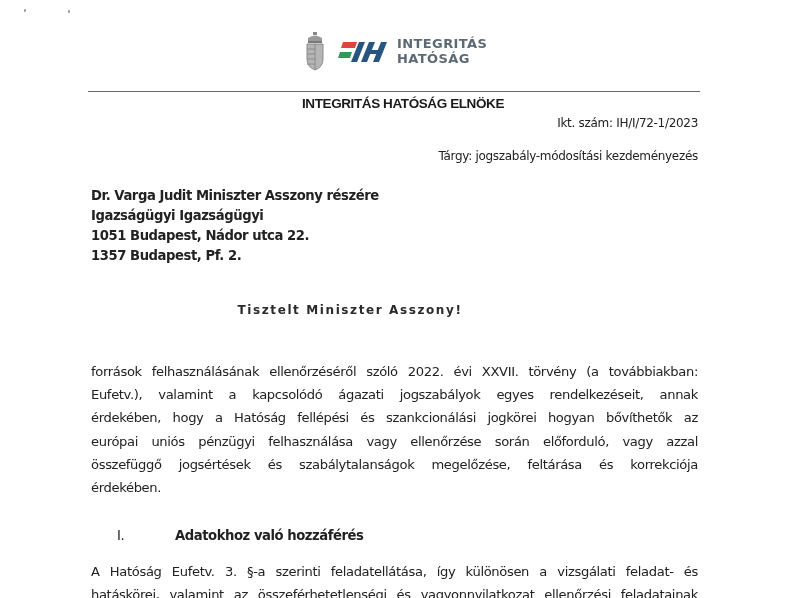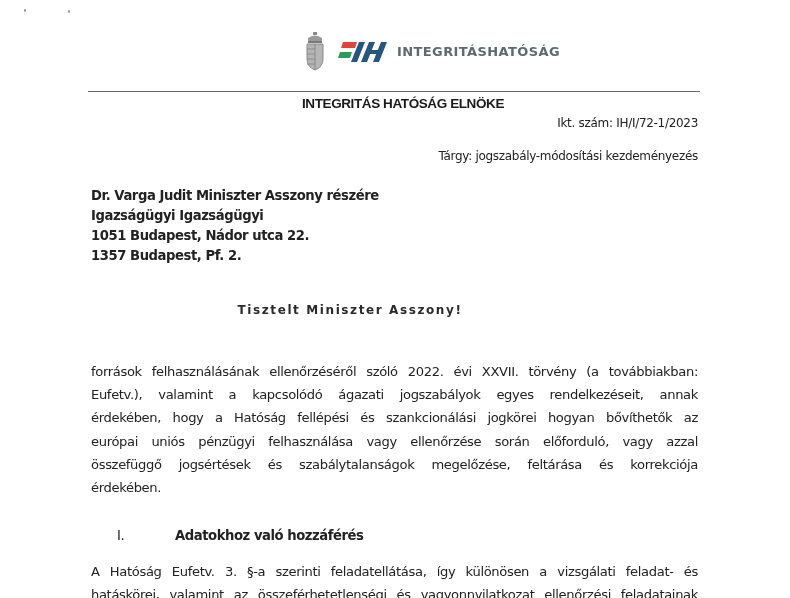--- a/index.html
+++ b/index.html
@@ -42,21 +42,21 @@
       height: 40px;
       margin-right: 10px;
     }
     .mark {
       width: 56px;
       height: 26px;
       margin-right: 6px;
     }
     .logo-text {
       display: flex;
-      flex-direction: row;
+      flex-direction: column;
       font-family: "DejaVu Sans", sans-serif;
       font-weight: bold;
       font-size: 13px;
       line-height: 15px;
       color: #5e6a73;
       letter-spacing: 0.4px;
     }
     .rule {
       position: absolute;
       top: 91px;

